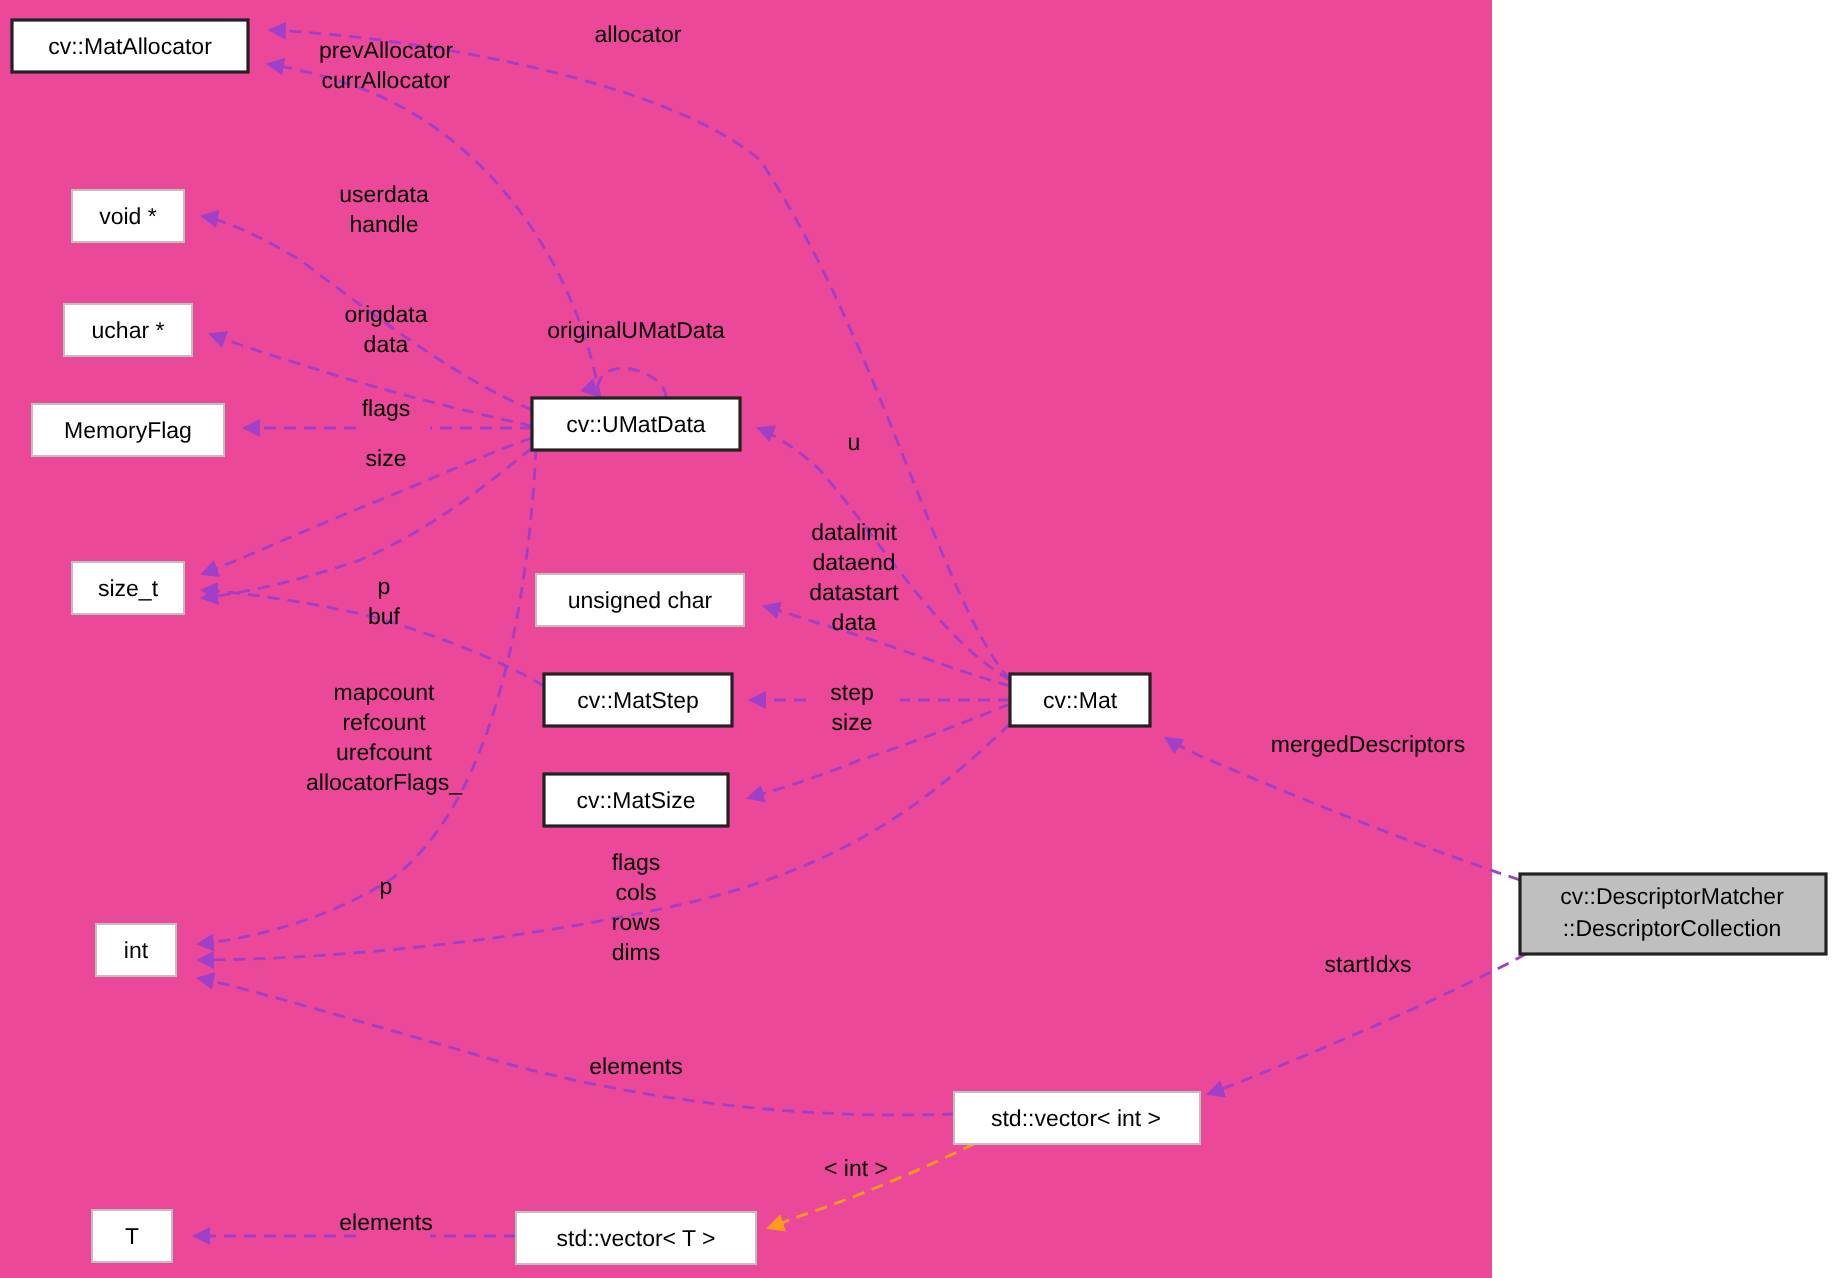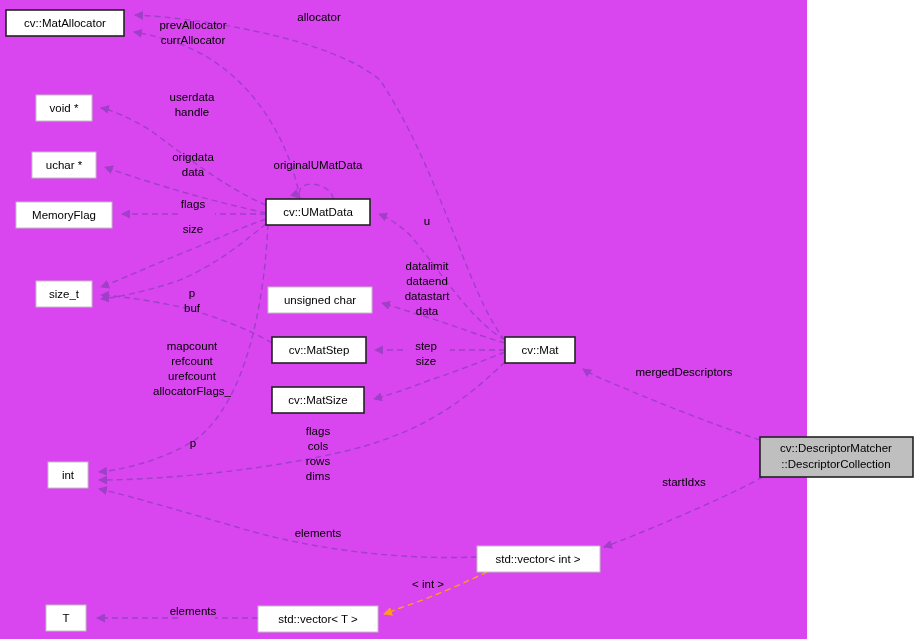--- a/index.html
+++ b/index.html
@@ -1,18 +1,18 @@
 <!DOCTYPE html>
 <html><head>
 <meta charset="utf-8">
 <style>
   html,body{margin:0;padding:0;background:#ffffff;}
   body{width:919px;height:639px;overflow:hidden;
        font-family:"Liberation Sans","DejaVu Sans",sans-serif;}
-  #diagram{position:relative;width:807px;height:639px;background:#d946ef;}
+  #diagram{position:relative;width:746px;height:639px;background:#ec4899;}
   svg{position:absolute;top:0;left:0;width:919px;height:639px;}
   .edge-label{font-size:11.5px;fill:#000;text-anchor:middle;dominant-baseline:middle;}
   .node-label{font-size:11.5px;fill:#000;text-anchor:middle;dominant-baseline:middle;}
   .node-box-plain{fill:#ffffff;stroke:#bfbfbf;stroke-width:1;}
   .node-box-bold{fill:#ffffff;stroke:#222222;stroke-width:1.6;}
   .node-box-current{fill:#bfbfbf;stroke:#222222;stroke-width:1.6;}
   .edge-usage{stroke:#a03fc8;stroke-width:1.4;stroke-dasharray:6,4;fill:none;}
   .edge-template{stroke:#ff9c1a;stroke-width:1.4;stroke-dasharray:6,4;fill:none;}
 </style>
 </head>

